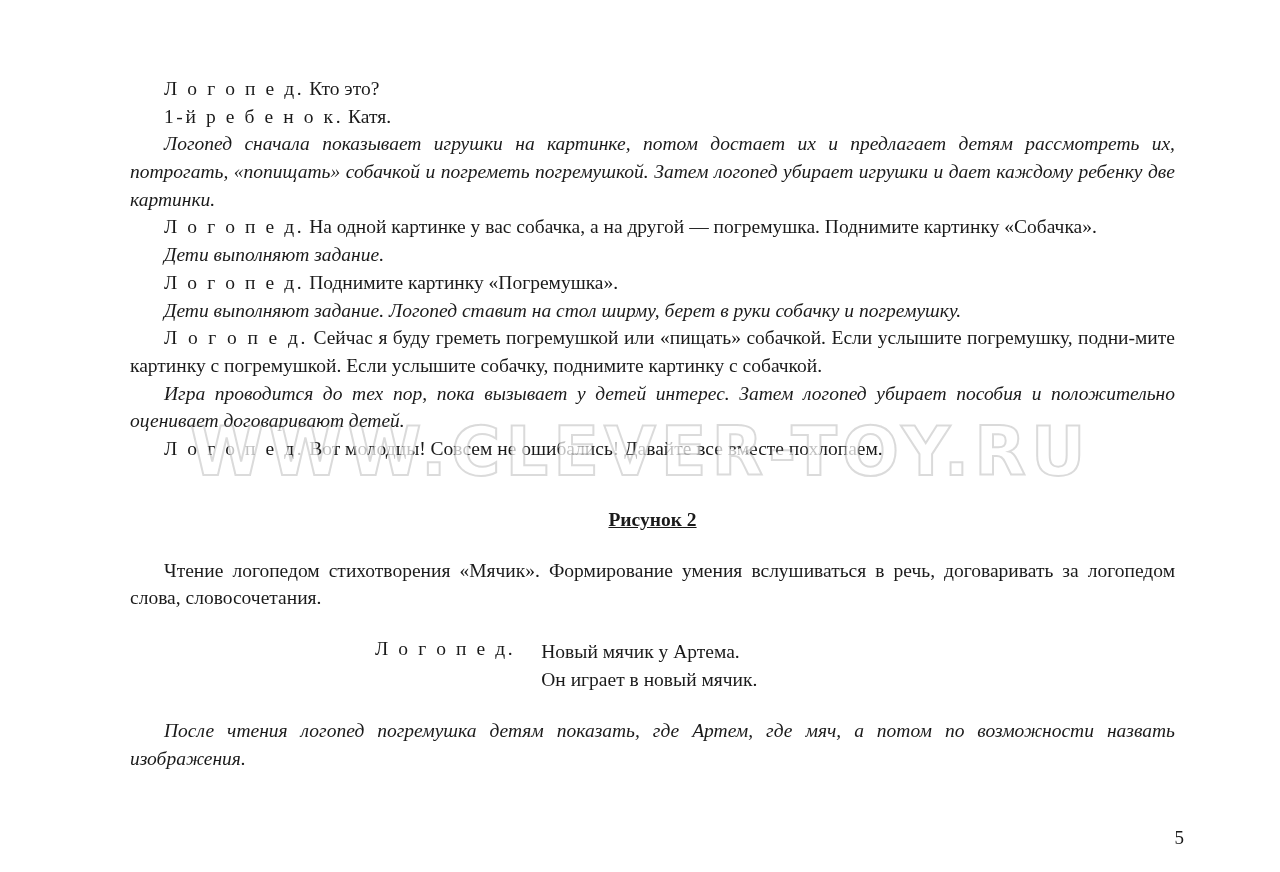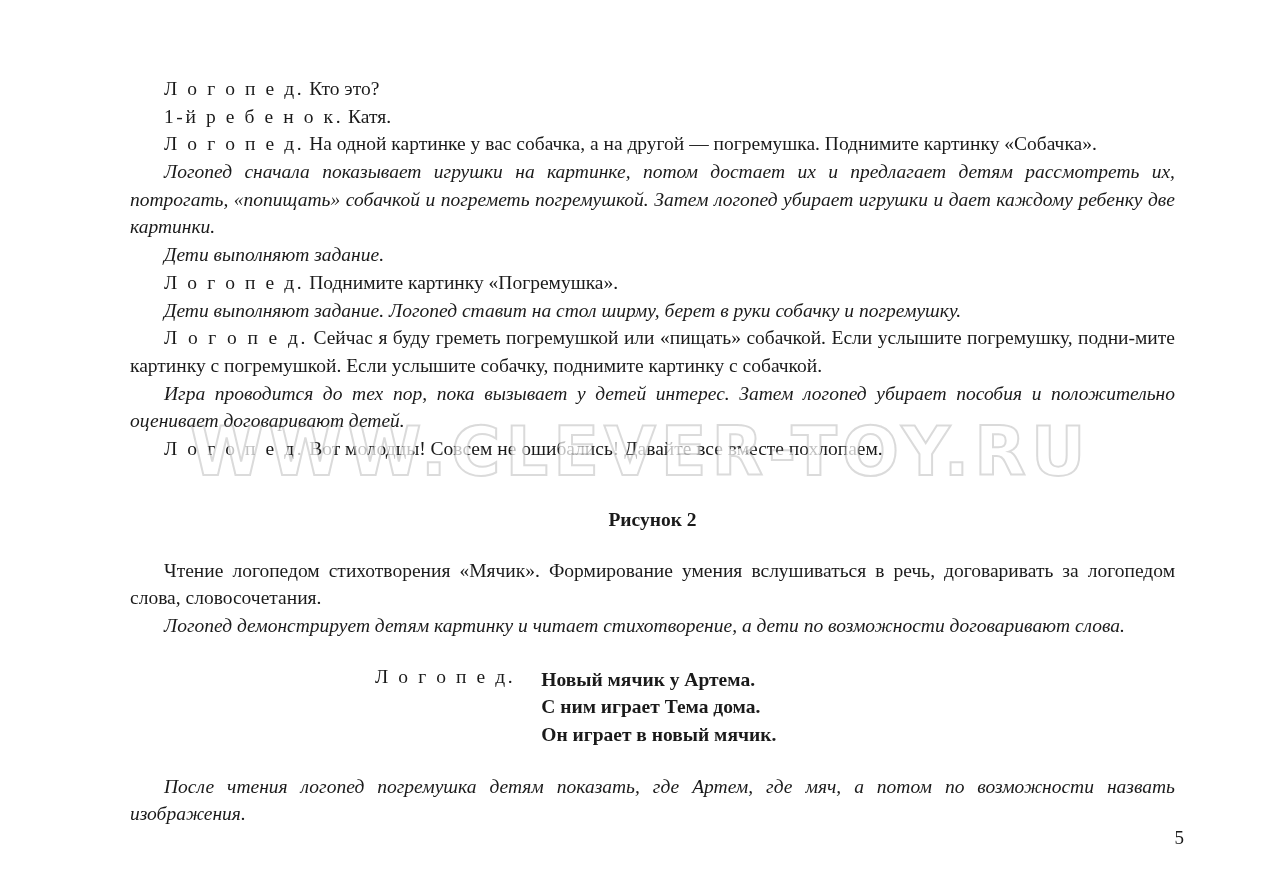--- a/index.html
+++ b/index.html
@@ -46,41 +46,41 @@
   }
   .bold {
     font-weight: normal;
   }
   .fig-title {
     text-align: center;
     font-weight: bold;
     font-size: 19.5px;
     margin-top: 46px;
     margin-bottom: 26px;
+    text-decoration: underline;
   }
   .poem {
     margin-top: 26px;
     margin-bottom: 24px;
     display: flex;
     justify-content: flex-start;
     padding-left: 245px;
   }
   .poem-speaker {
     font-size: 19.5px;
     letter-spacing: 2.6px;
     white-space: nowrap;
     padding-right: 26px;
   }
   .poem-lines {
     font-size: 19.5px;
     line-height: 1.42;
   }
   .poem-lines div {
     white-space: nowrap;
-    font-weight: bold;
   }
   .after-poem {
     margin-top: 20px;
   }
   .page-number {
     position: absolute;
     right: 96px;
     bottom: 38px;
     font-size: 19px;
     z-index: 2;
@@ -111,47 +111,45 @@
 
 <div class="page">
 
   <div class="content">
 
     <p class="indent line-block"><span class="spaced">Л о г о п е д.</span><span> Кто это?</span></p>
 
     <p class="indent line-block"><span class="spaced">1-й  р е б е н о к.</span><span> Катя.</span></p>
 
 
+    <p class="indent ital">Логопед сначала показывает игрушки на картинке, потом достает их и предлагает детям рассмотреть их, потрогать, «попищать» собачкой и погреметь погремушкой. Затем логопед убирает игрушки и дает каждому ребенку две картинки.</p>
+
     <p class="indent line-block"><span class="spaced">Л о г о п е д.</span><span> На одной картинке у вас собачка, а на другой — погремушка. Поднимите картинку «Собачка».</span></p>
-
-    <p class="indent ital">Логопед сначала показывает игрушки на картинке, потом достает их и предлагает детям рассмотреть их, потрогать, «попищать» собачкой и погреметь погремушкой. Затем логопед убирает игрушки и дает каждому ребенку две картинки.</p>
 
     <p class="indent ital">Дети выполняют задание.</p>
 
     <p class="indent line-block"><span class="spaced">Л о г о п е д.</span><span> Поднимите картинку «Погремушка».</span></p>
 
     <p class="indent ital">Дети выполняют задание. Логопед ставит на стол ширму, берет в руки собачку и погремушку.</p>
 
     <p class="indent line-block"><span class="spaced">Л о г о п е д.</span><span> Сейчас я буду греметь погремушкой или «пищать» собачкой. Если услышите погремушку, подни-мите картинку с погремушкой. Если услышите собачку, поднимите картинку с собачкой.</span></p>
 
     <p class="indent ital">Игра проводится до тех пор, пока вызывает у детей интерес. Затем логопед убирает пособия и положительно оценивает договаривают детей.</p>
 
     <p class="indent line-block"><span class="spaced">Л о г о п е д.</span><span> Вот молодцы! Совсем не ошибались! Давайте все вместе похлопаем.</span></p>
 
     <div class="fig-title">Рисунок 2</div>
 
     <p class="indent"><span class="bold">Чтение логопедом стихотворения «Мячик».</span><span> Формирование умения вслушиваться в речь, договаривать за логопедом слова, словосочетания.</span></p>
 
-    <p class="indent ital">Логопед демонстрирует детям картинку и читает стихотворение, а дети по возможности договаривают слова.</p>
 
     <div class="poem">
       <div class="poem-speaker">Л о г о п е д.</div>
       <div class="poem-lines">
         <div>Новый мячик у Артема.</div>
-        <div>С ним играет Тема дома.</div>
         <div>Он играет в новый мячик.</div>
       </div>
     </div>
 
     <p class="indent ital after-poem">После чтения логопед погремушка детям показать, где Артем, где мяч, а потом по возможности назвать изображения.</p>
 
   </div>
 
   <div class="watermark">WWW.CLEVER-TOY.RU</div>
 

